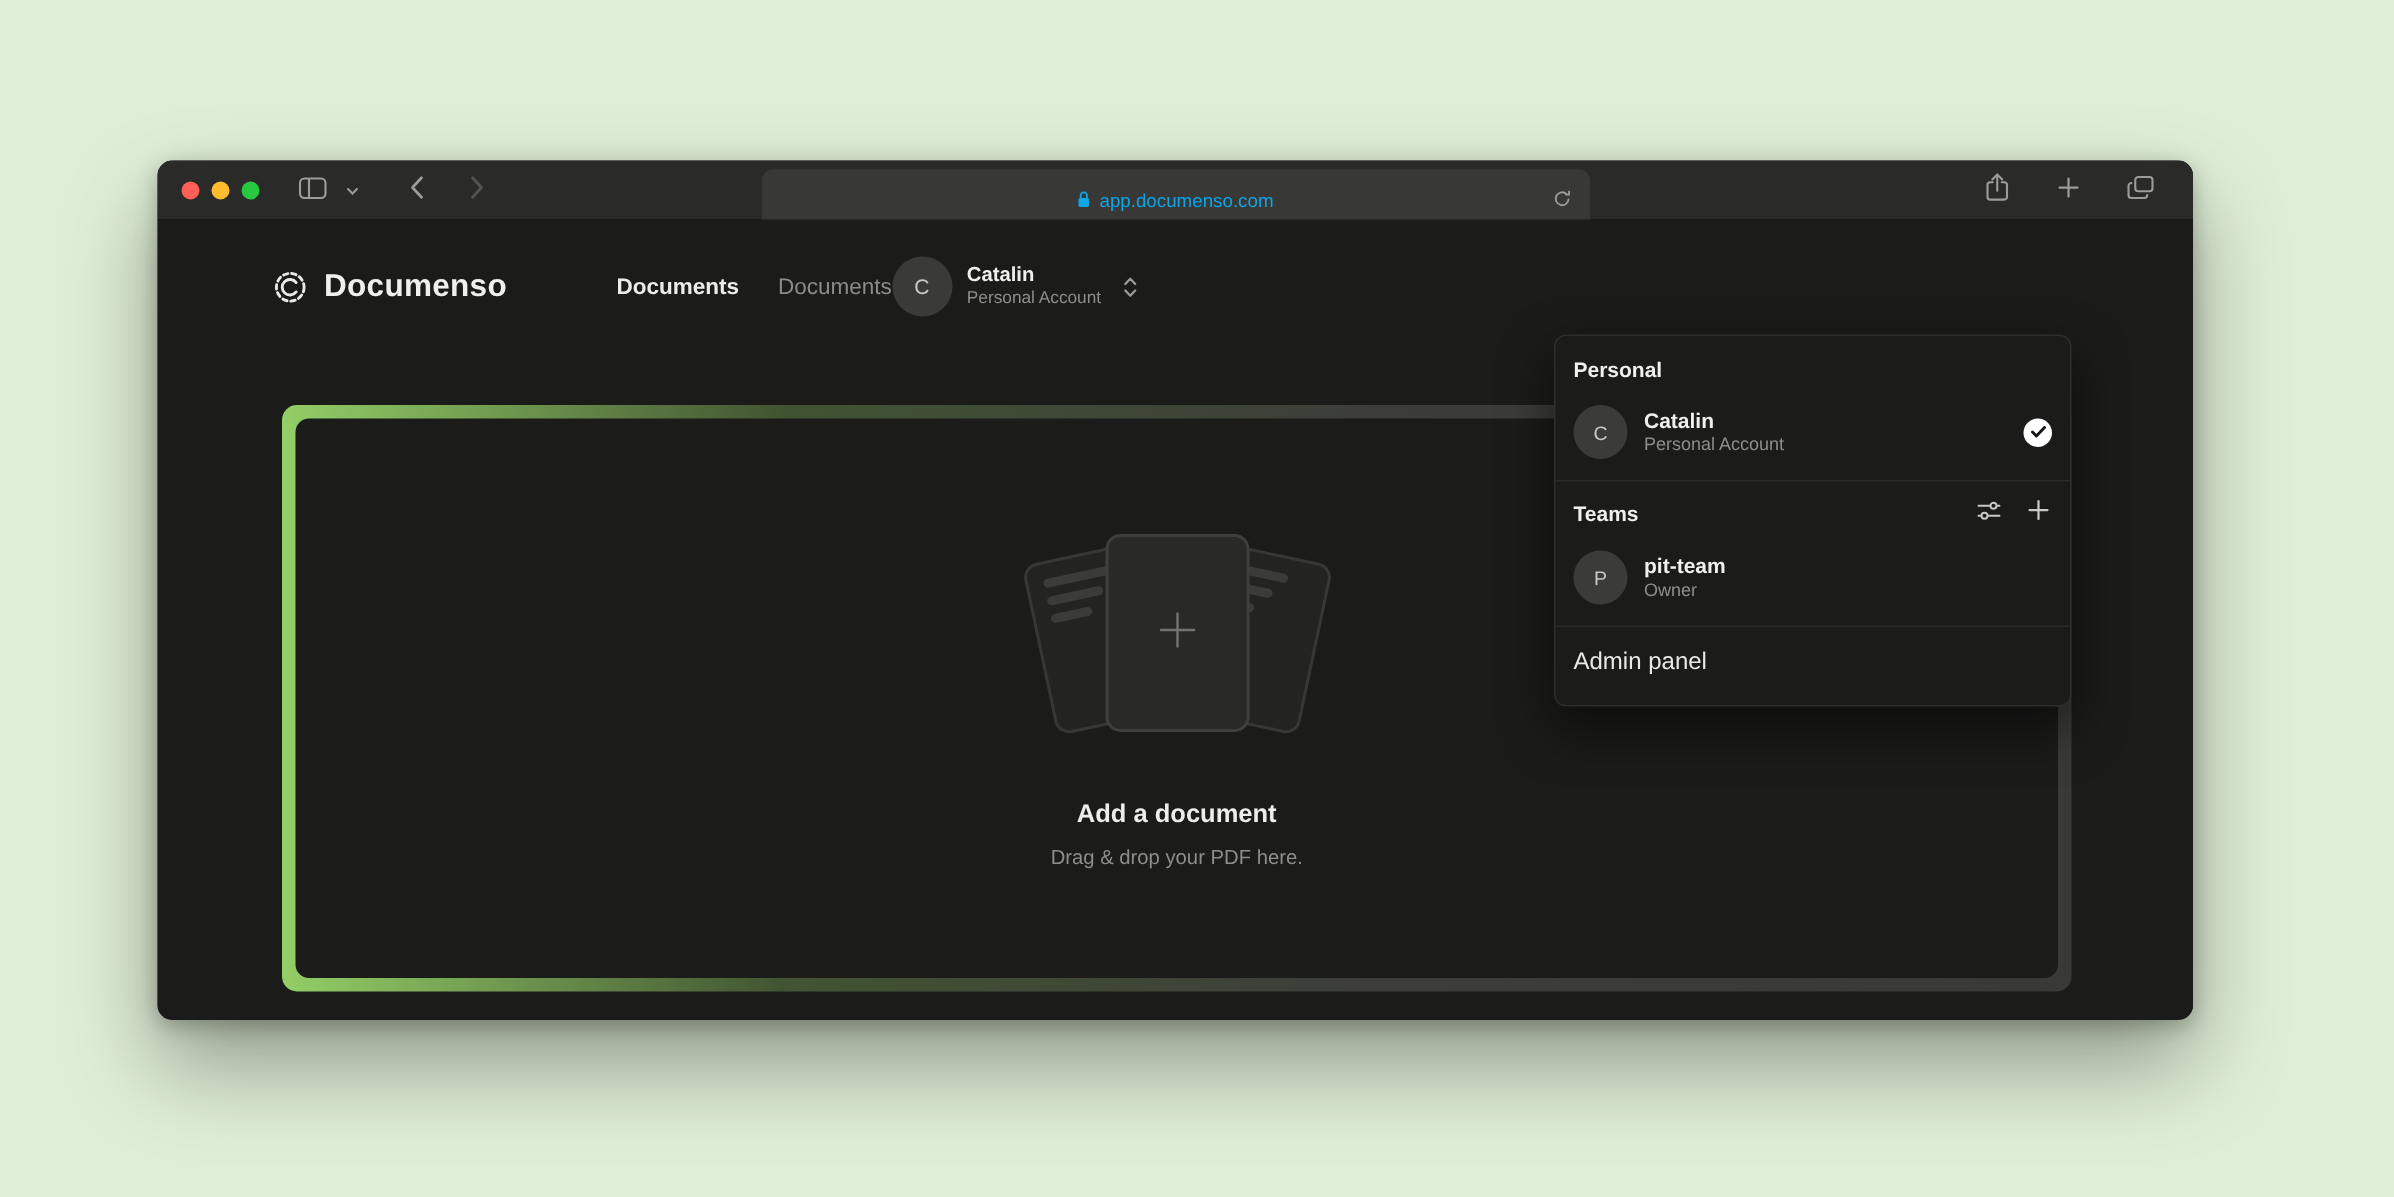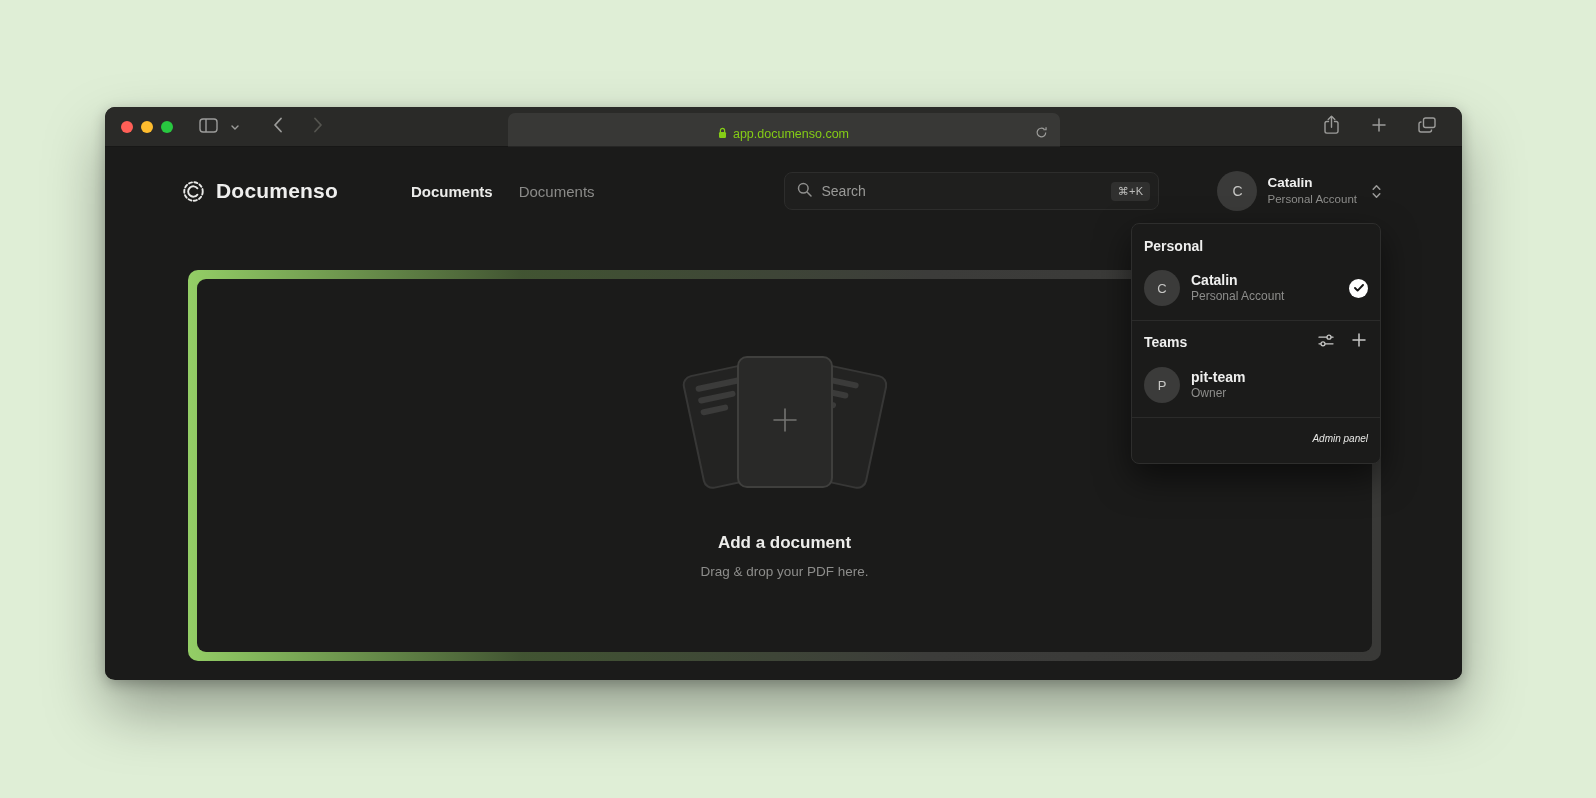--- a/index.html
+++ b/index.html
@@ -30,21 +30,21 @@
     background:none; border:none; color:#9c9c9a; display:flex; align-items:center;
     justify-content:center; padding:4px; cursor:default;
   }
   .tb-btn.dim { color:#54544f; }
   .sidebar-group { display:flex; align-items:center; gap:5px; margin-right:26px; }
   .nav-arrows { display:flex; gap:22px; margin-right:20px; }
   .address-bar {
     position:absolute; left:50%; top:6px; transform:translateX(-50%);
     width:552px; height:42px; background:rgba(255,255,255,.065);
     border-radius:7px; display:flex; align-items:center; justify-content:center;
-    gap:6px; color:#84cc16; font-size:12.5px;
+    gap:6px; color:#0ea5e9; font-size:12.5px;
   }
   .address-bar .refresh { position:absolute; right:8px; top:50%; transform:translateY(-50%); color:#9c9c9a; }
   .tb-right { margin-left:auto; display:flex; align-items:center; gap:24px; padding-right:6px; }
   
   .app { position:relative; height:532px; background:#1b1b1a; }
   .app-header {
     height:88px; display:flex; align-items:center; padding:0 80px 0 75px;
   }
   .brand { display:flex; align-items:center; gap:9px; color:#efefee; }
   .brand-logo { color:#e9e9e7; display:flex; }
@@ -102,21 +102,21 @@
   .card.right { right:22px; top:15px; width:86px; height:116px; transform:rotate(12deg); }
   .card.center {
     left:50%; top:4px; width:96px; height:132px; transform:translateX(-50%);
     background:#2a2a29; border-color:#41413f; z-index:2;
     display:flex; align-items:center; justify-content:center; color:#787876;
   }
   .dz-title { font-size:17px; font-weight:700; color:#ededeb; margin-bottom:11px; }
   .dz-sub   { font-size:13.5px; color:#8d8d8b; }
   
   .menu {
-    position:absolute; top:76px; right:81px; width:250px; z-index:5;
+    position:absolute; top:76px; right:81px; width:345px; z-index:5;
     background:#1b1b1a; border:1px solid #2e2e2d; border-radius:8px;
     box-shadow:0 14px 34px rgba(0,0,0,.55); padding:4px 0 10px; color:#e8e8e6;
   }
   .menu-label {
     font-size:14px; font-weight:700; color:#efefee; padding:10px 12px 8px;
   }
   .menu-row {
     display:flex; align-items:center; gap:11px; padding:8px 12px; width:100%;
     background:none; border:none; cursor:pointer; color:inherit; text-align:left;
   }
@@ -126,22 +126,22 @@
   .check {
     width:19px; height:19px; border-radius:50%; background:#ffffff; flex:none;
     display:flex; align-items:center; justify-content:center;
   }
   .menu-divider { height:1px; background:#2b2b2a; margin:6px 0; }
   .teams-head { display:flex; align-items:center; padding:4px 12px 6px; }
   .teams-head .menu-label { padding:0; flex:1; }
   .teams-icons { display:flex; gap:14px; color:#c9c9c7; }
   .icon-btn { background:none; border:none; color:#c9c9c7; display:flex; cursor:pointer; padding:2px; }
   .menu-action {
-    display:block; width:100%; text-align:right; background:none; border:none;
-    font-size:10px; color:#e8e8e6; padding:9px 12px; cursor:pointer; font-family:inherit;font-style:italic;
+    display:block; width:100%; text-align:left; background:none; border:none;
+    font-size:16px; color:#e8e8e6; padding:9px 12px; cursor:pointer; font-family:inherit;
   }
   .menu-action.danger { color:#ef4444; }
 </style>
 </head>
 <body>
 
 <div class="window">
 
   <div class="toolbar">
     <div class="traffic">
@@ -242,30 +242,20 @@
             </svg>
         </span>
         <span class="brand-name">Documenso</span>
       </div>
 
       <nav class="main-nav">
         <button class="nav-link active">Documents</button>
         <button class="nav-link inactive">Documents</button>
       </nav>
 
-      <div class="searchbar">
-        <span>
-          <svg width="15" height="15" viewBox="0 0 15 15" fill="none" stroke="currentColor" stroke-width="1.5">
-              <circle cx="6.3" cy="6.3" r="4.8"></circle>
-              <path d="M10.3 10.3L14 14" stroke-linecap="round"></path>
-            </svg>
-        </span>
-        <input type="text" placeholder="Search" style="">
-        <span class="kbd">⌘+K</span>
-      </div>
 
       <button class="account-btn">
         <span class="avatar">C</span>
         <span class="acct-text">
           <span class="acct-name" style="display:block">Catalin</span>
           <span class="acct-sub" style="display:block">Personal Account</span>
         </span>
         <span class="chev-updown">
           <svg width="11" height="17" viewBox="0 0 11 17" fill="none" stroke="currentColor" stroke-width="1.5" stroke-linecap="round" stroke-linejoin="round">
               <path d="M2.2 6.3L5.5 2.8l3.3 3.5"></path>

